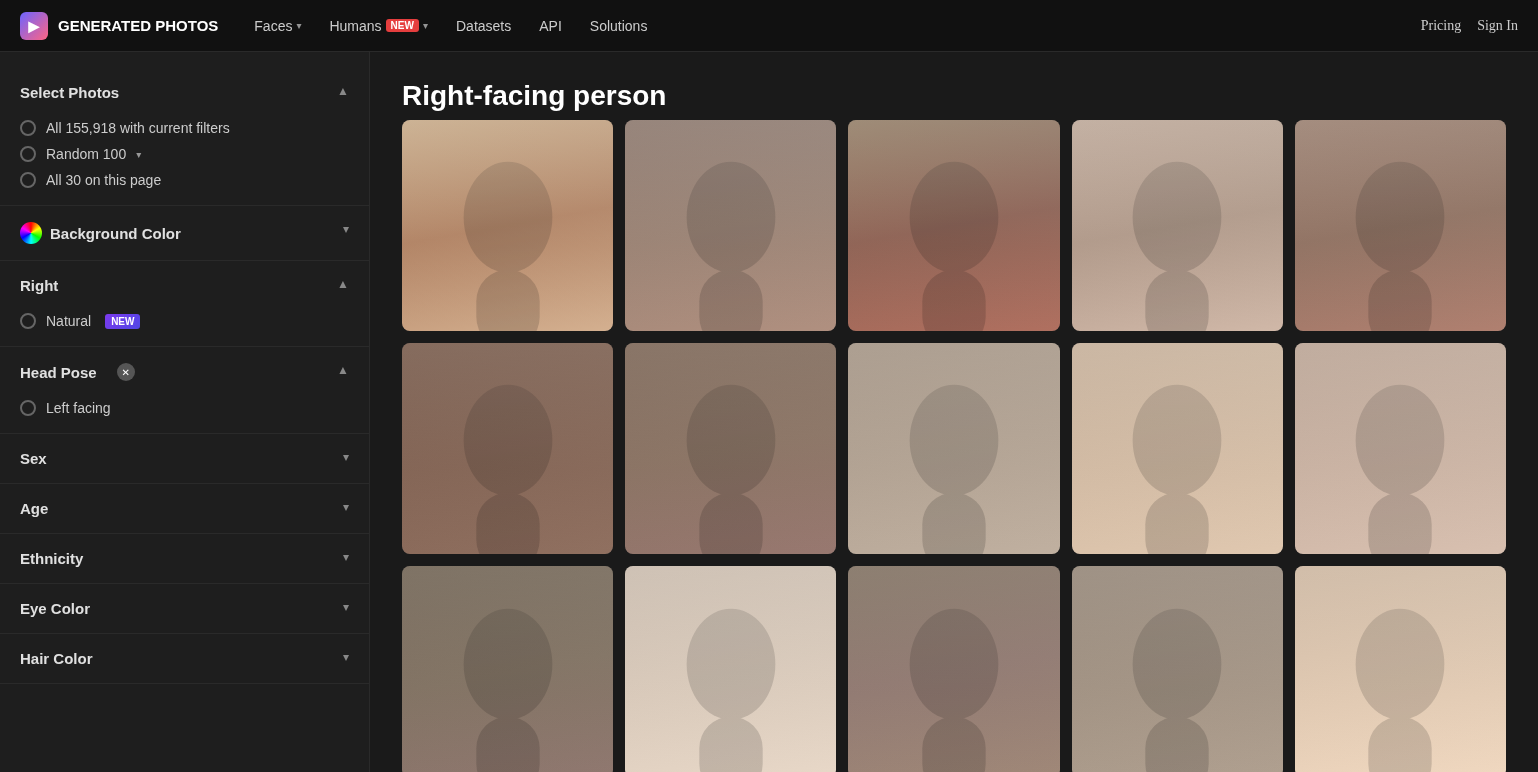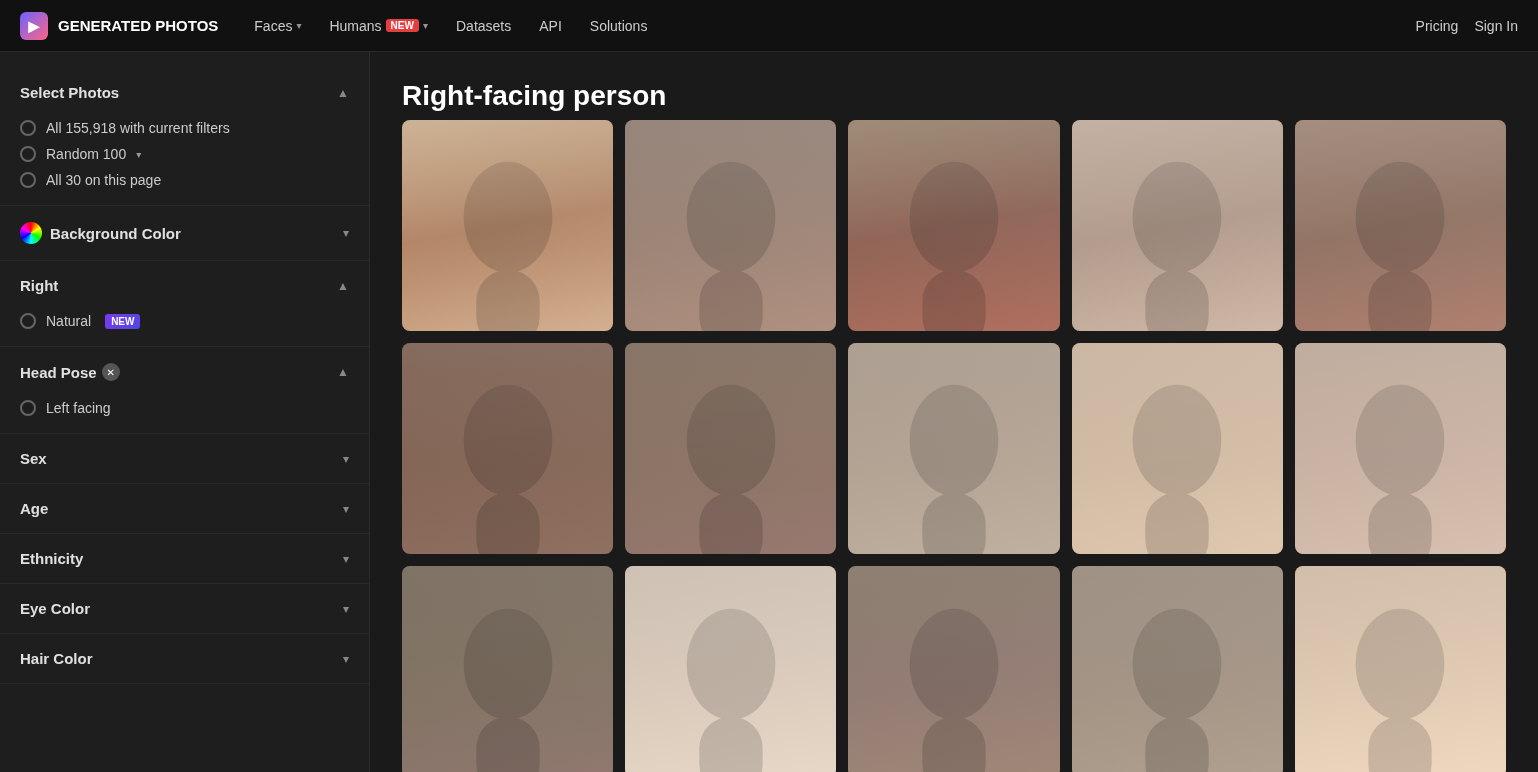--- a/index.html
+++ b/index.html
@@ -63,20 +63,21 @@
     .nav-right {
       display: flex;
       align-items: center;
       gap: 16px;
     }
     .nav-right a {
       color: #ccc;
       font-size: 14px;
       text-decoration: none;
       cursor: pointer;
+      font-family: Liberation Serif, serif;
     }
 
     
     .main-layout {
       display: flex;
       min-height: calc(100vh - 52px);
     }
 
     
     .sidebar {
@@ -86,21 +87,20 @@
       padding: 16px 0;
       border-right: 1px solid #2a2a2a;
       overflow-y: auto;
     }
     .sidebar-section {
       border-bottom: 1px solid #2a2a2a;
       padding: 12px 20px;
     }
     .sidebar-section-header {
       display: flex;
-      align-items: center;
       justify-content: space-between;
       cursor: pointer;
       padding: 4px 0;
     }
     .sidebar-section-title {
       font-size: 15px;
       font-weight: 600;
       color: #e0e0e0;
     }
     .sidebar-chevron {
@@ -173,21 +173,21 @@
       border-radius: 50%;
       display: flex; align-items: center; justify-content: center;
       font-size: 10px;
       color: #fff;
       cursor: pointer;
       margin-left: 4px;
     }
     .head-pose-title-row {
       display: flex;
       align-items: center;
-      gap: 1px;
+      gap: 16px;
     }
 
     
     .content {
       flex: 1;
       padding: 28px 32px;
       background: #1a1a1a;
       overflow-y: auto;
     }
     .page-title {

